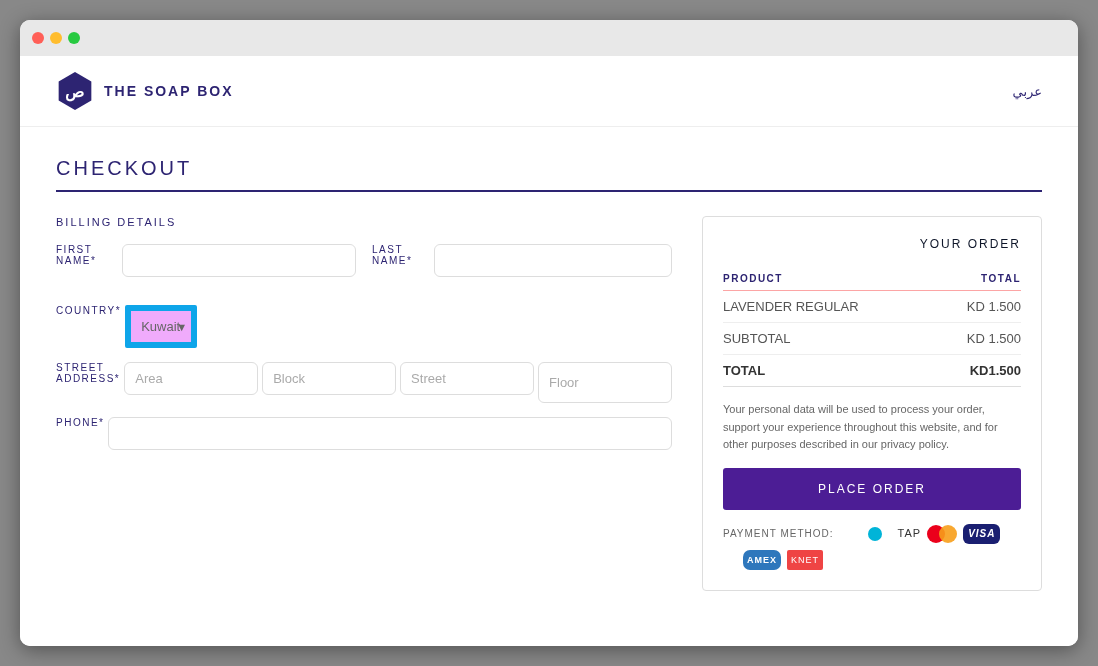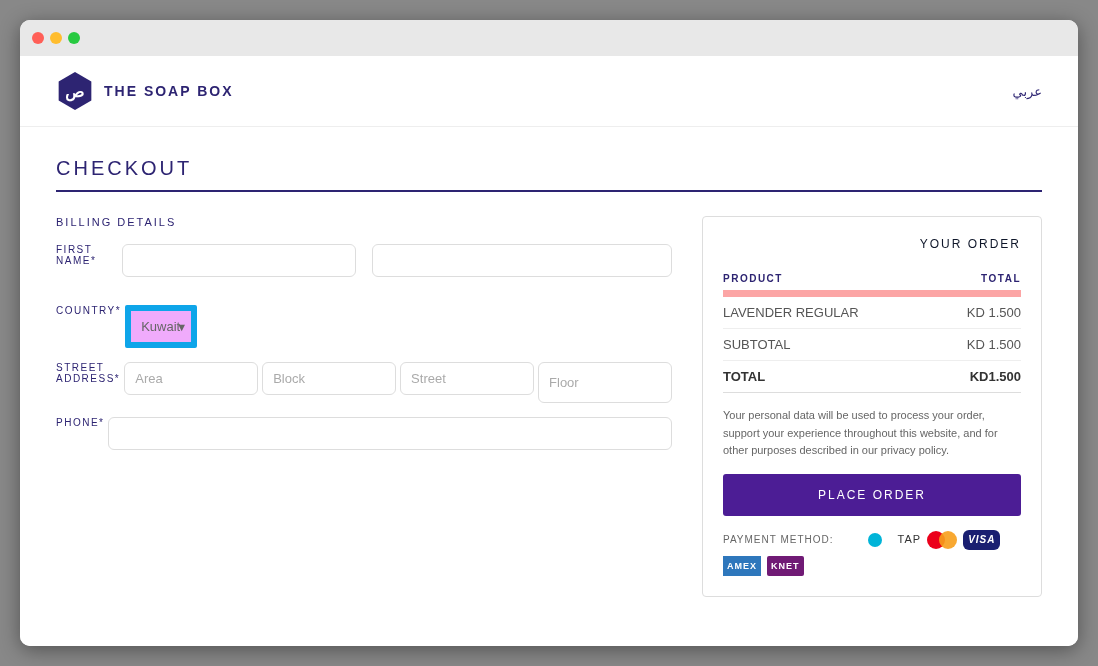--- a/index.html
+++ b/index.html
@@ -179,21 +179,21 @@
     .order-table {
       width: 100%;
       border-collapse: collapse;
     }
     .order-table th {
       font-size: 10px;
       letter-spacing: 1.5px;
       color: #2d2472;
       text-transform: uppercase;
       padding: 6px 0;
-      border-bottom: 7px solid #fca5a5;
+      border-bottom: 1px solid #fca5a5;
       text-align: left;
     }
     .order-table th.right, .order-table td.right {
       text-align: right;
     }
     .order-table td {
       font-size: 13px;
       color: #555;
       padding: 8px 0;
       border-bottom: 1px solid #eee;
@@ -288,27 +288,28 @@
       font-size: 10px;
       padding: 2px 5px;
       border-radius: 6px;
     }
     .amex-icon {
       background: #2e77bc;
       color: #fff;
       font-size: 9px;
       font-weight: bold;
       padding: 2px 4px;
-      border-radius: 0;
+      border-radius: 7px;
+      margin-left: 20px;
     }
     .knet-icon {
-      background: #701a75;
+      background: #ef4444;
       color: #fff;
       font-size: 9px;
-      font-weight: bold;
+      font-weight: normal;
       padding: 2px 4px;
       border-radius: 2px;
     }
   </style>
 </head>
 <body>
 
 <div class="browser-window">
   <div class="browser-chrome">
     <div class="browser-dot dot-red"></div>
@@ -335,20 +336,21 @@
 
         <div class="billing-section">
           <div class="billing-title">BILLING DETAILS</div>
 
           <div class="form-row">
             <div class="form-group">
               <label class="form-label">FIRST NAME*</label>
               <input class="form-input" type="text" style="">
             </div>
             <div class="form-group">
+              <label class="form-label">LAST NAME*</label>
               <input class="form-input" type="text" style="">
             </div>
           </div>
 
           <div class="form-group">
             <label class="form-label">COUNTRY*</label>
             <div class="form-select-wrap">
               <select class="form-select">
                 <option>Kuwait</option>
               </select>

